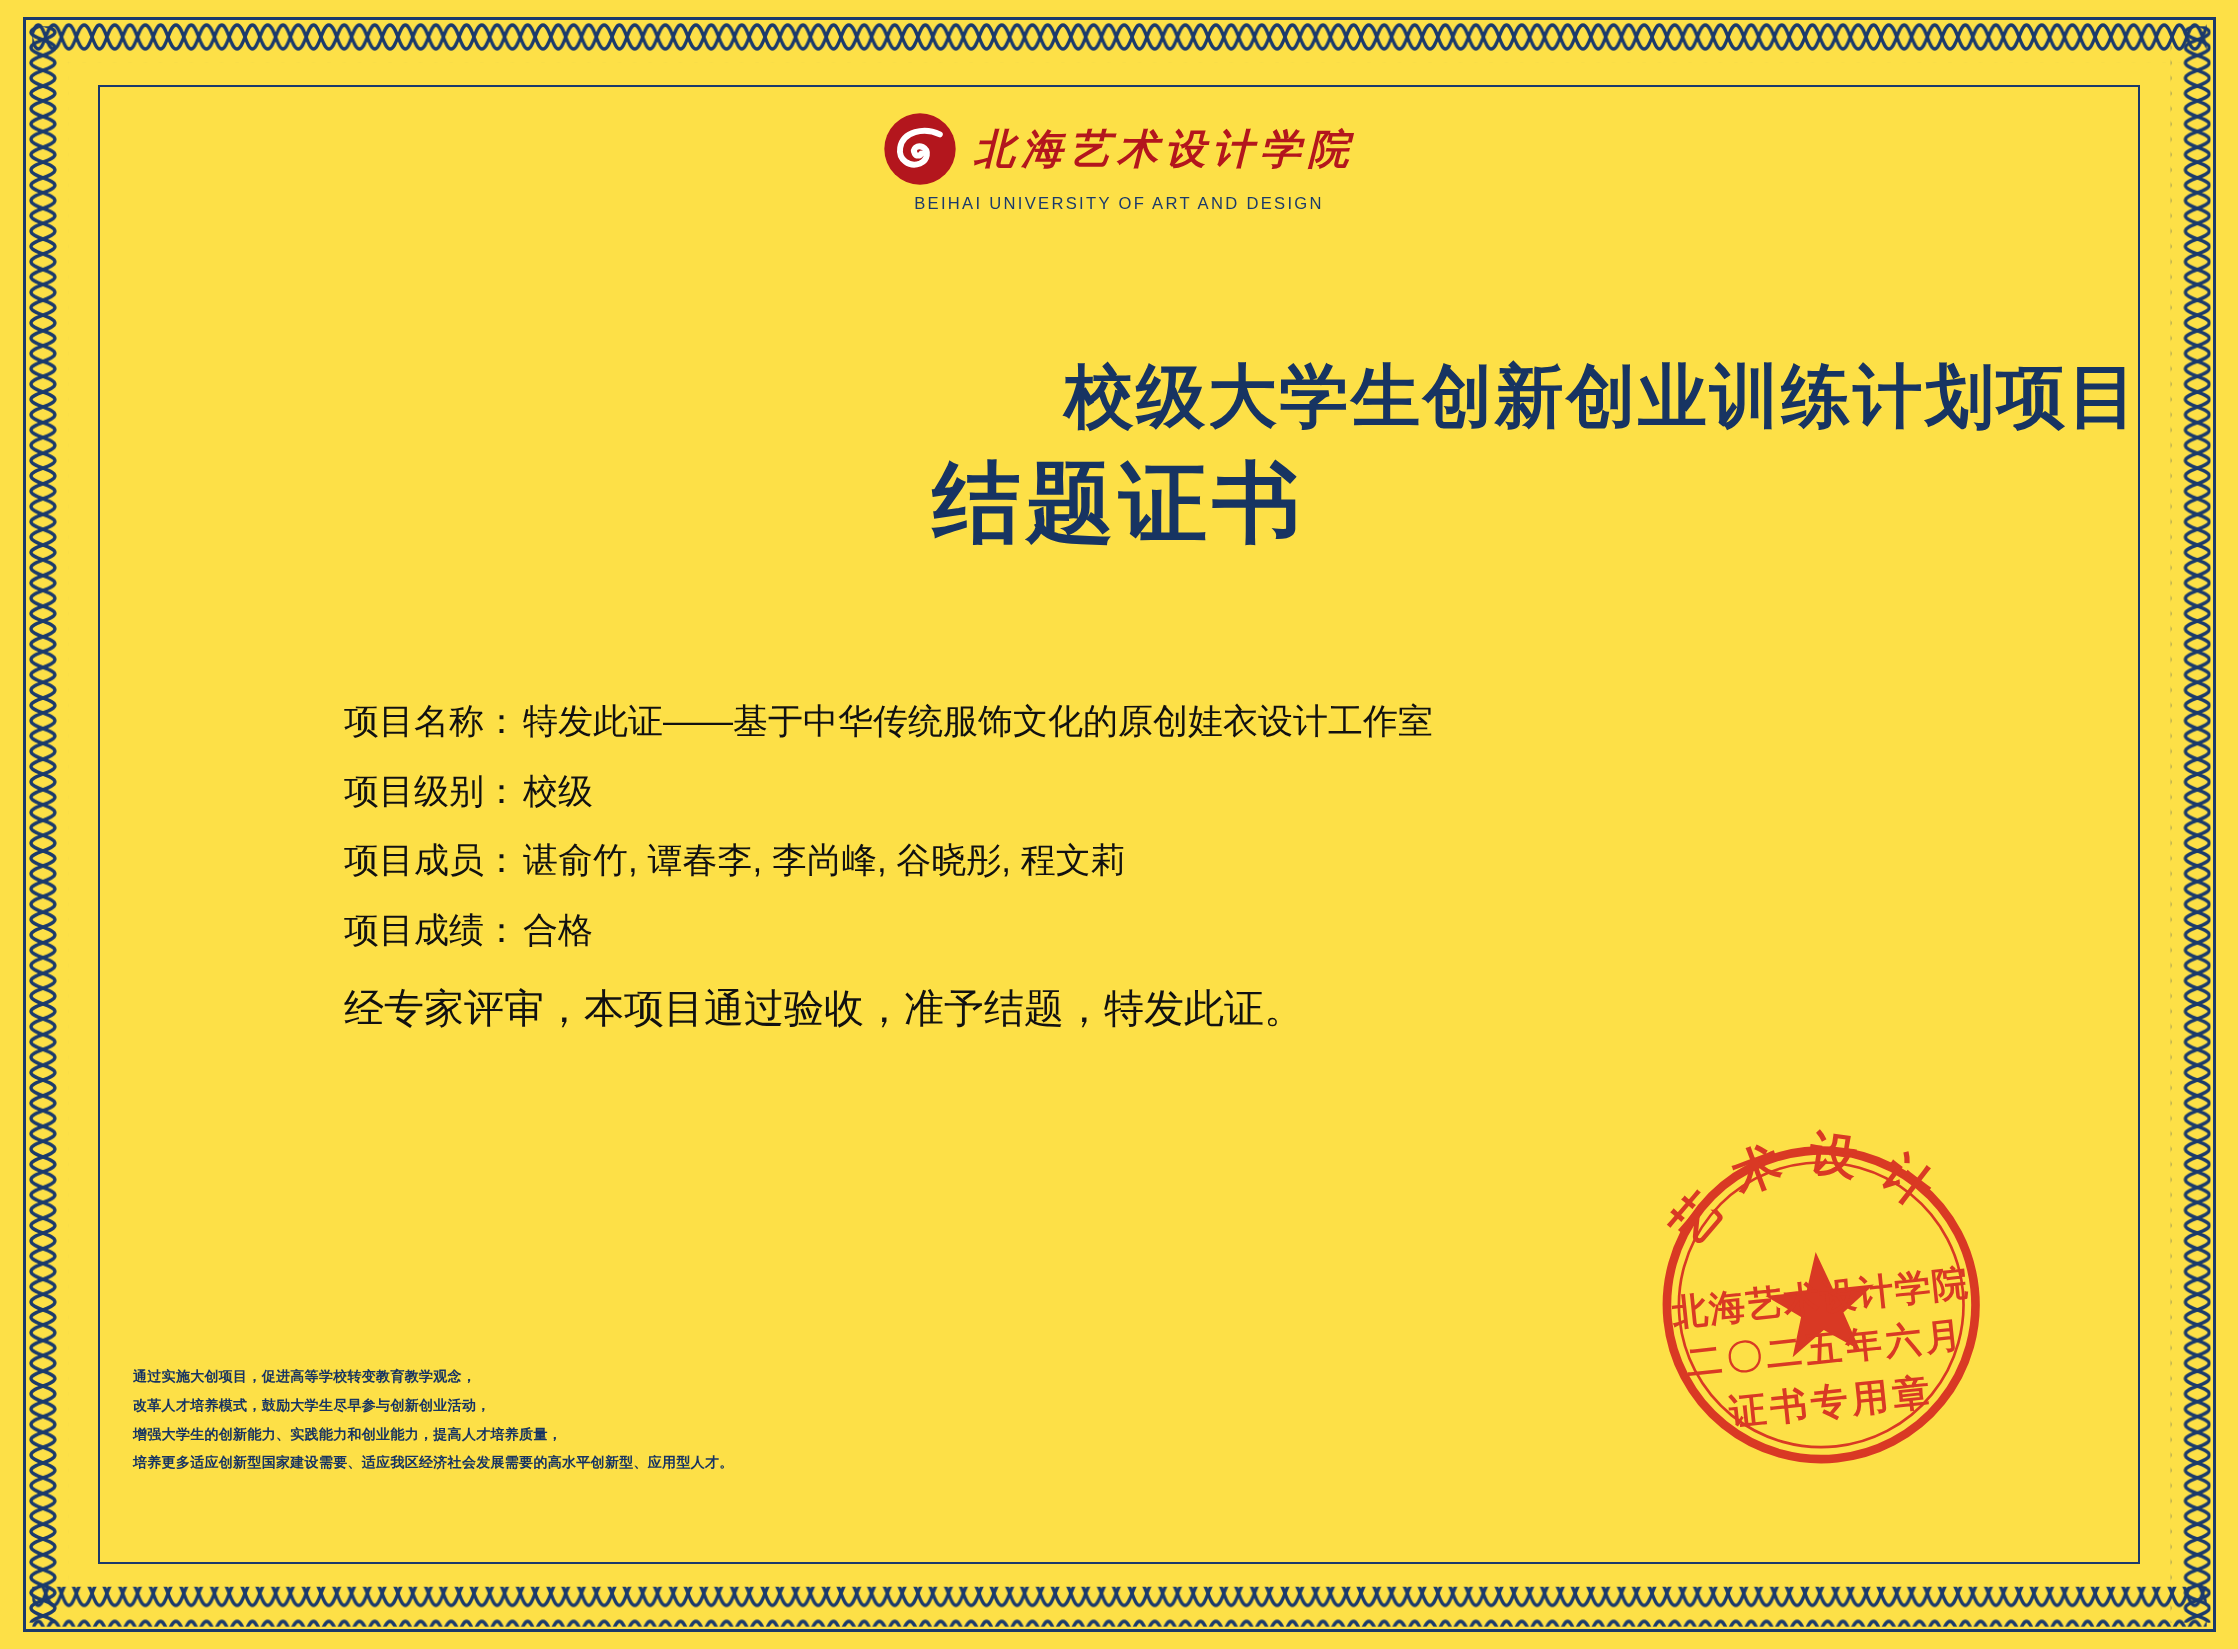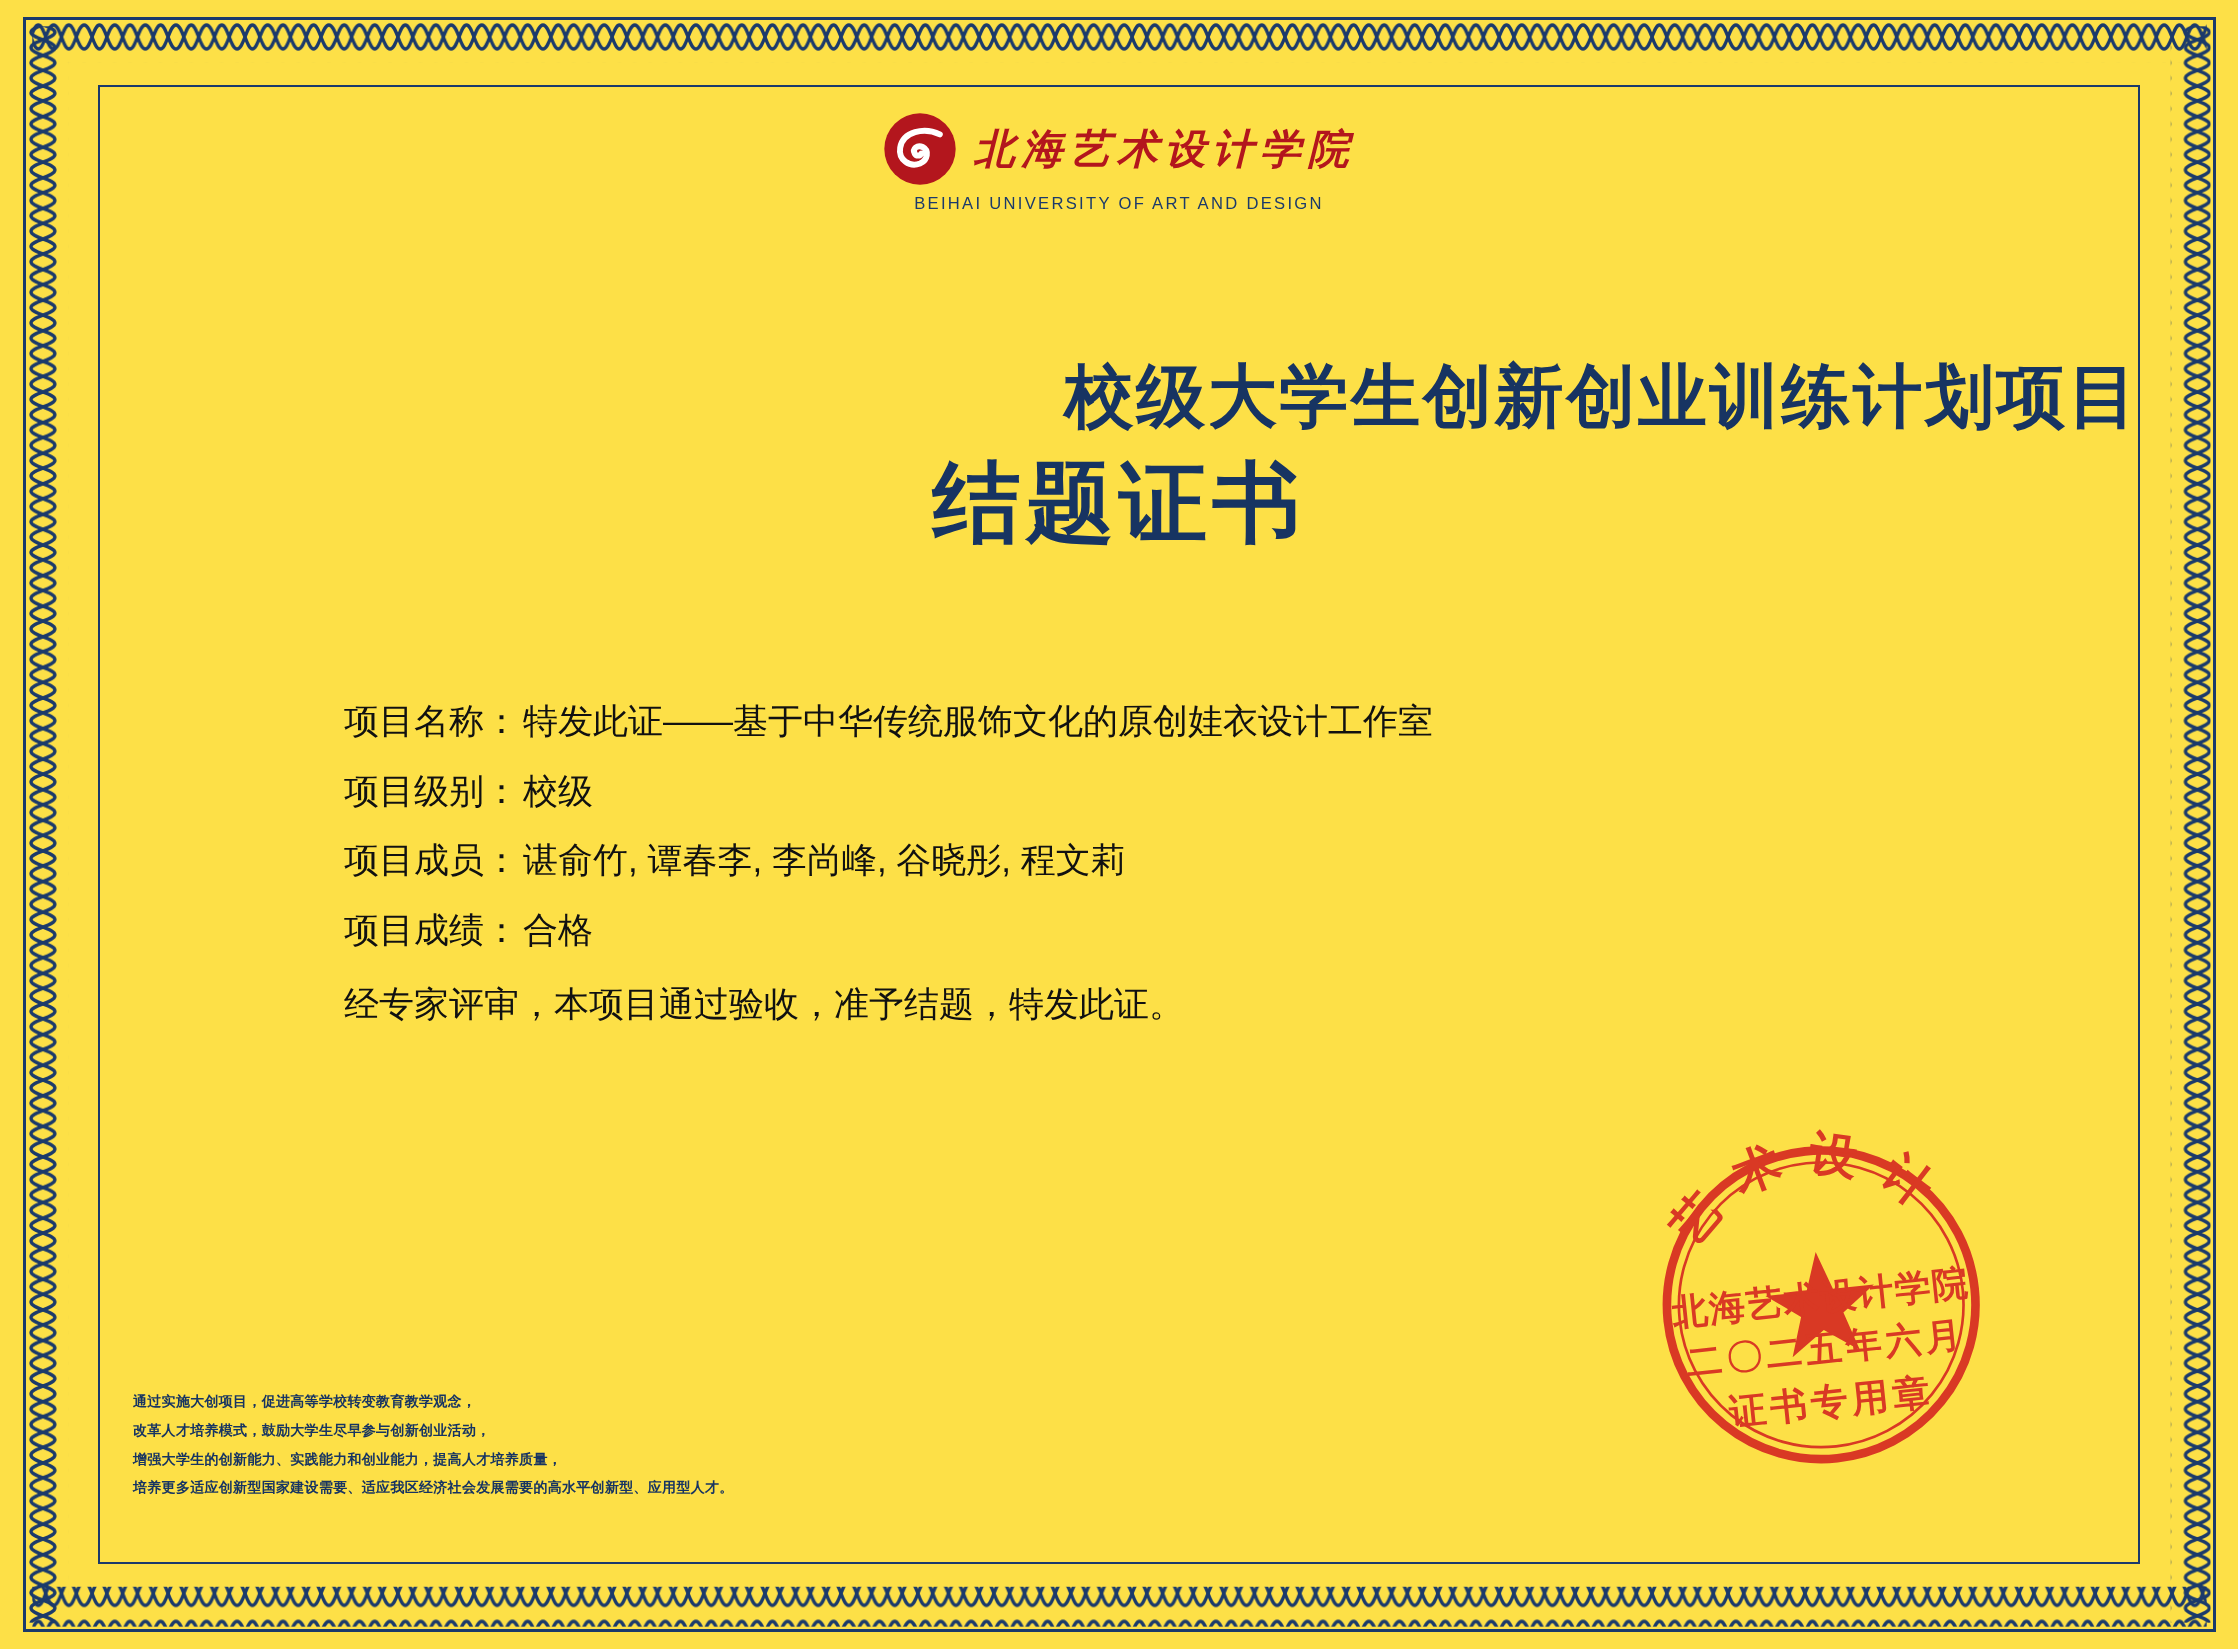--- a/index.html
+++ b/index.html
@@ -156,30 +156,30 @@
     white-space: nowrap;
     color: #111111;
     padding-left: 4px;
   }
   .field-value.underline {
     border-bottom: 2px solid #111111;
     padding-bottom: 1.3px;
   }
   .statement {
     margin-top: 29px;
-    font-size: 35px;
+    font-size: 40px;
     color: #111111;
     font-family: "Liberation Sans", sans-serif;
   }
 
   
   .footer-note {
     position: absolute;
     left: 35px;
-    bottom: 61px;
+    bottom: 86px;
     font-size: 14px;
     line-height: 2.05;
     color: #173462;
     font-family: "Liberation Serif", serif;
     font-weight: bold;
     letter-spacing: 0.3px;
   }
 
   
   .seal {

